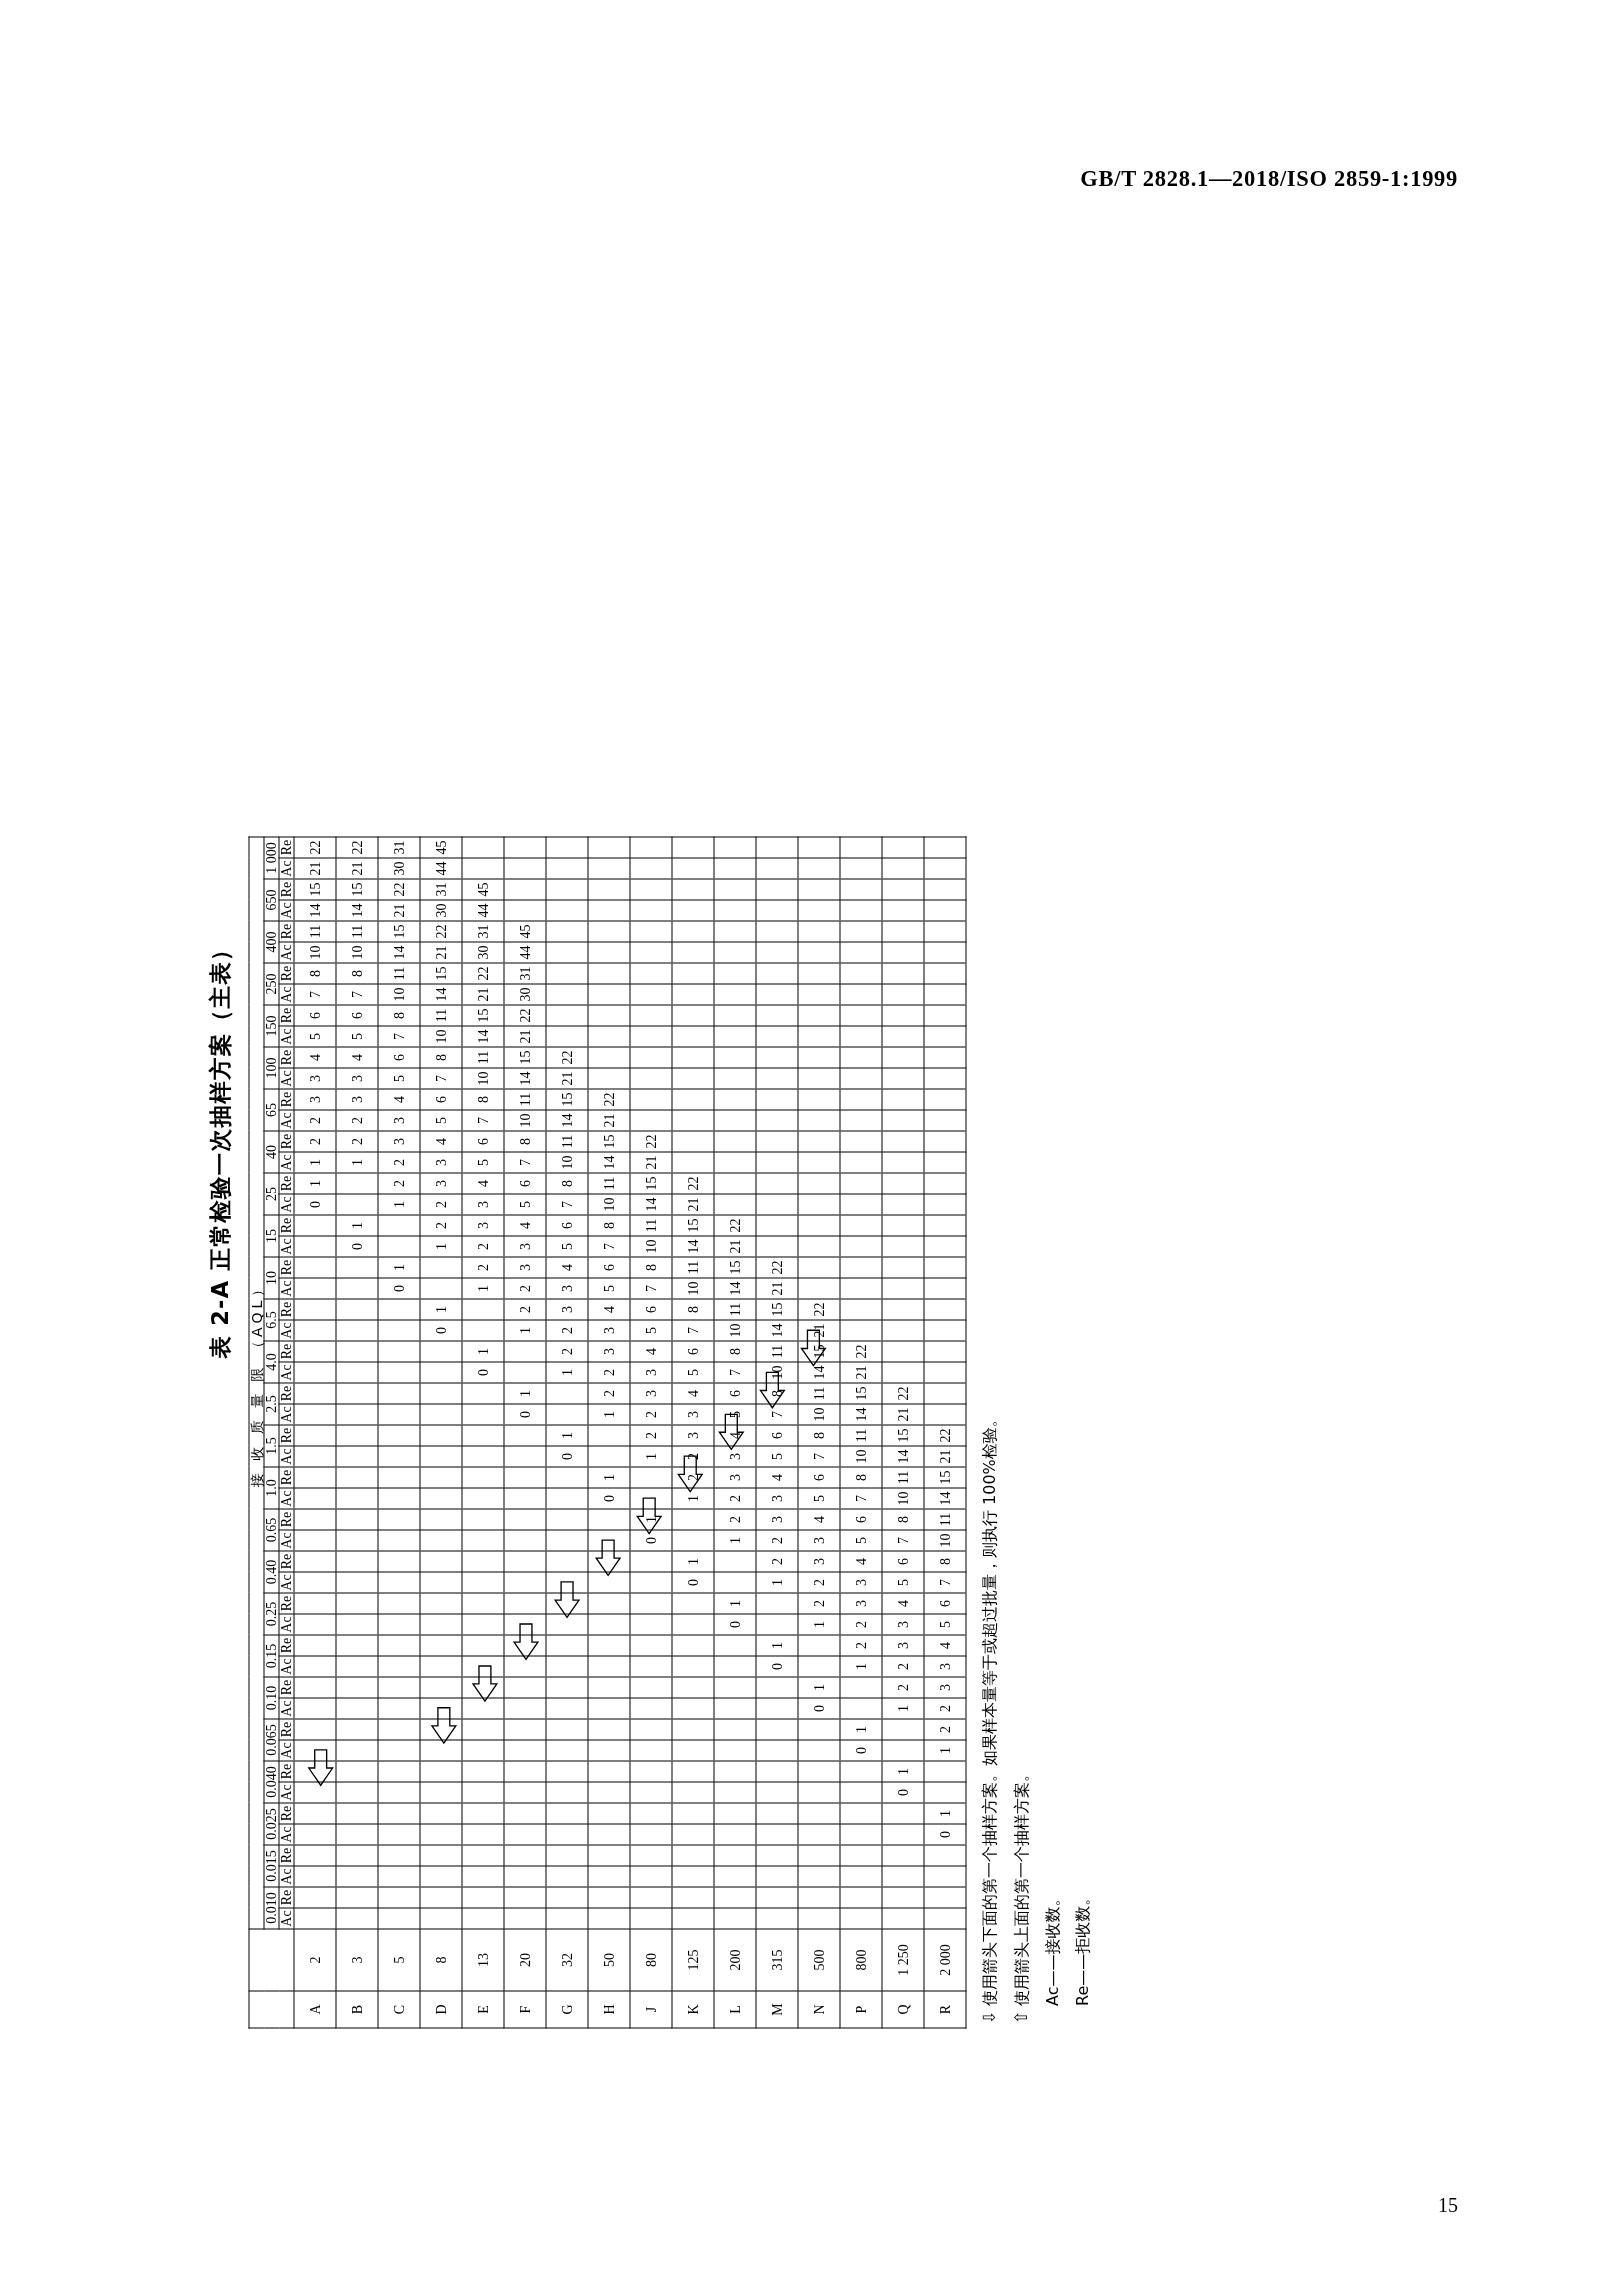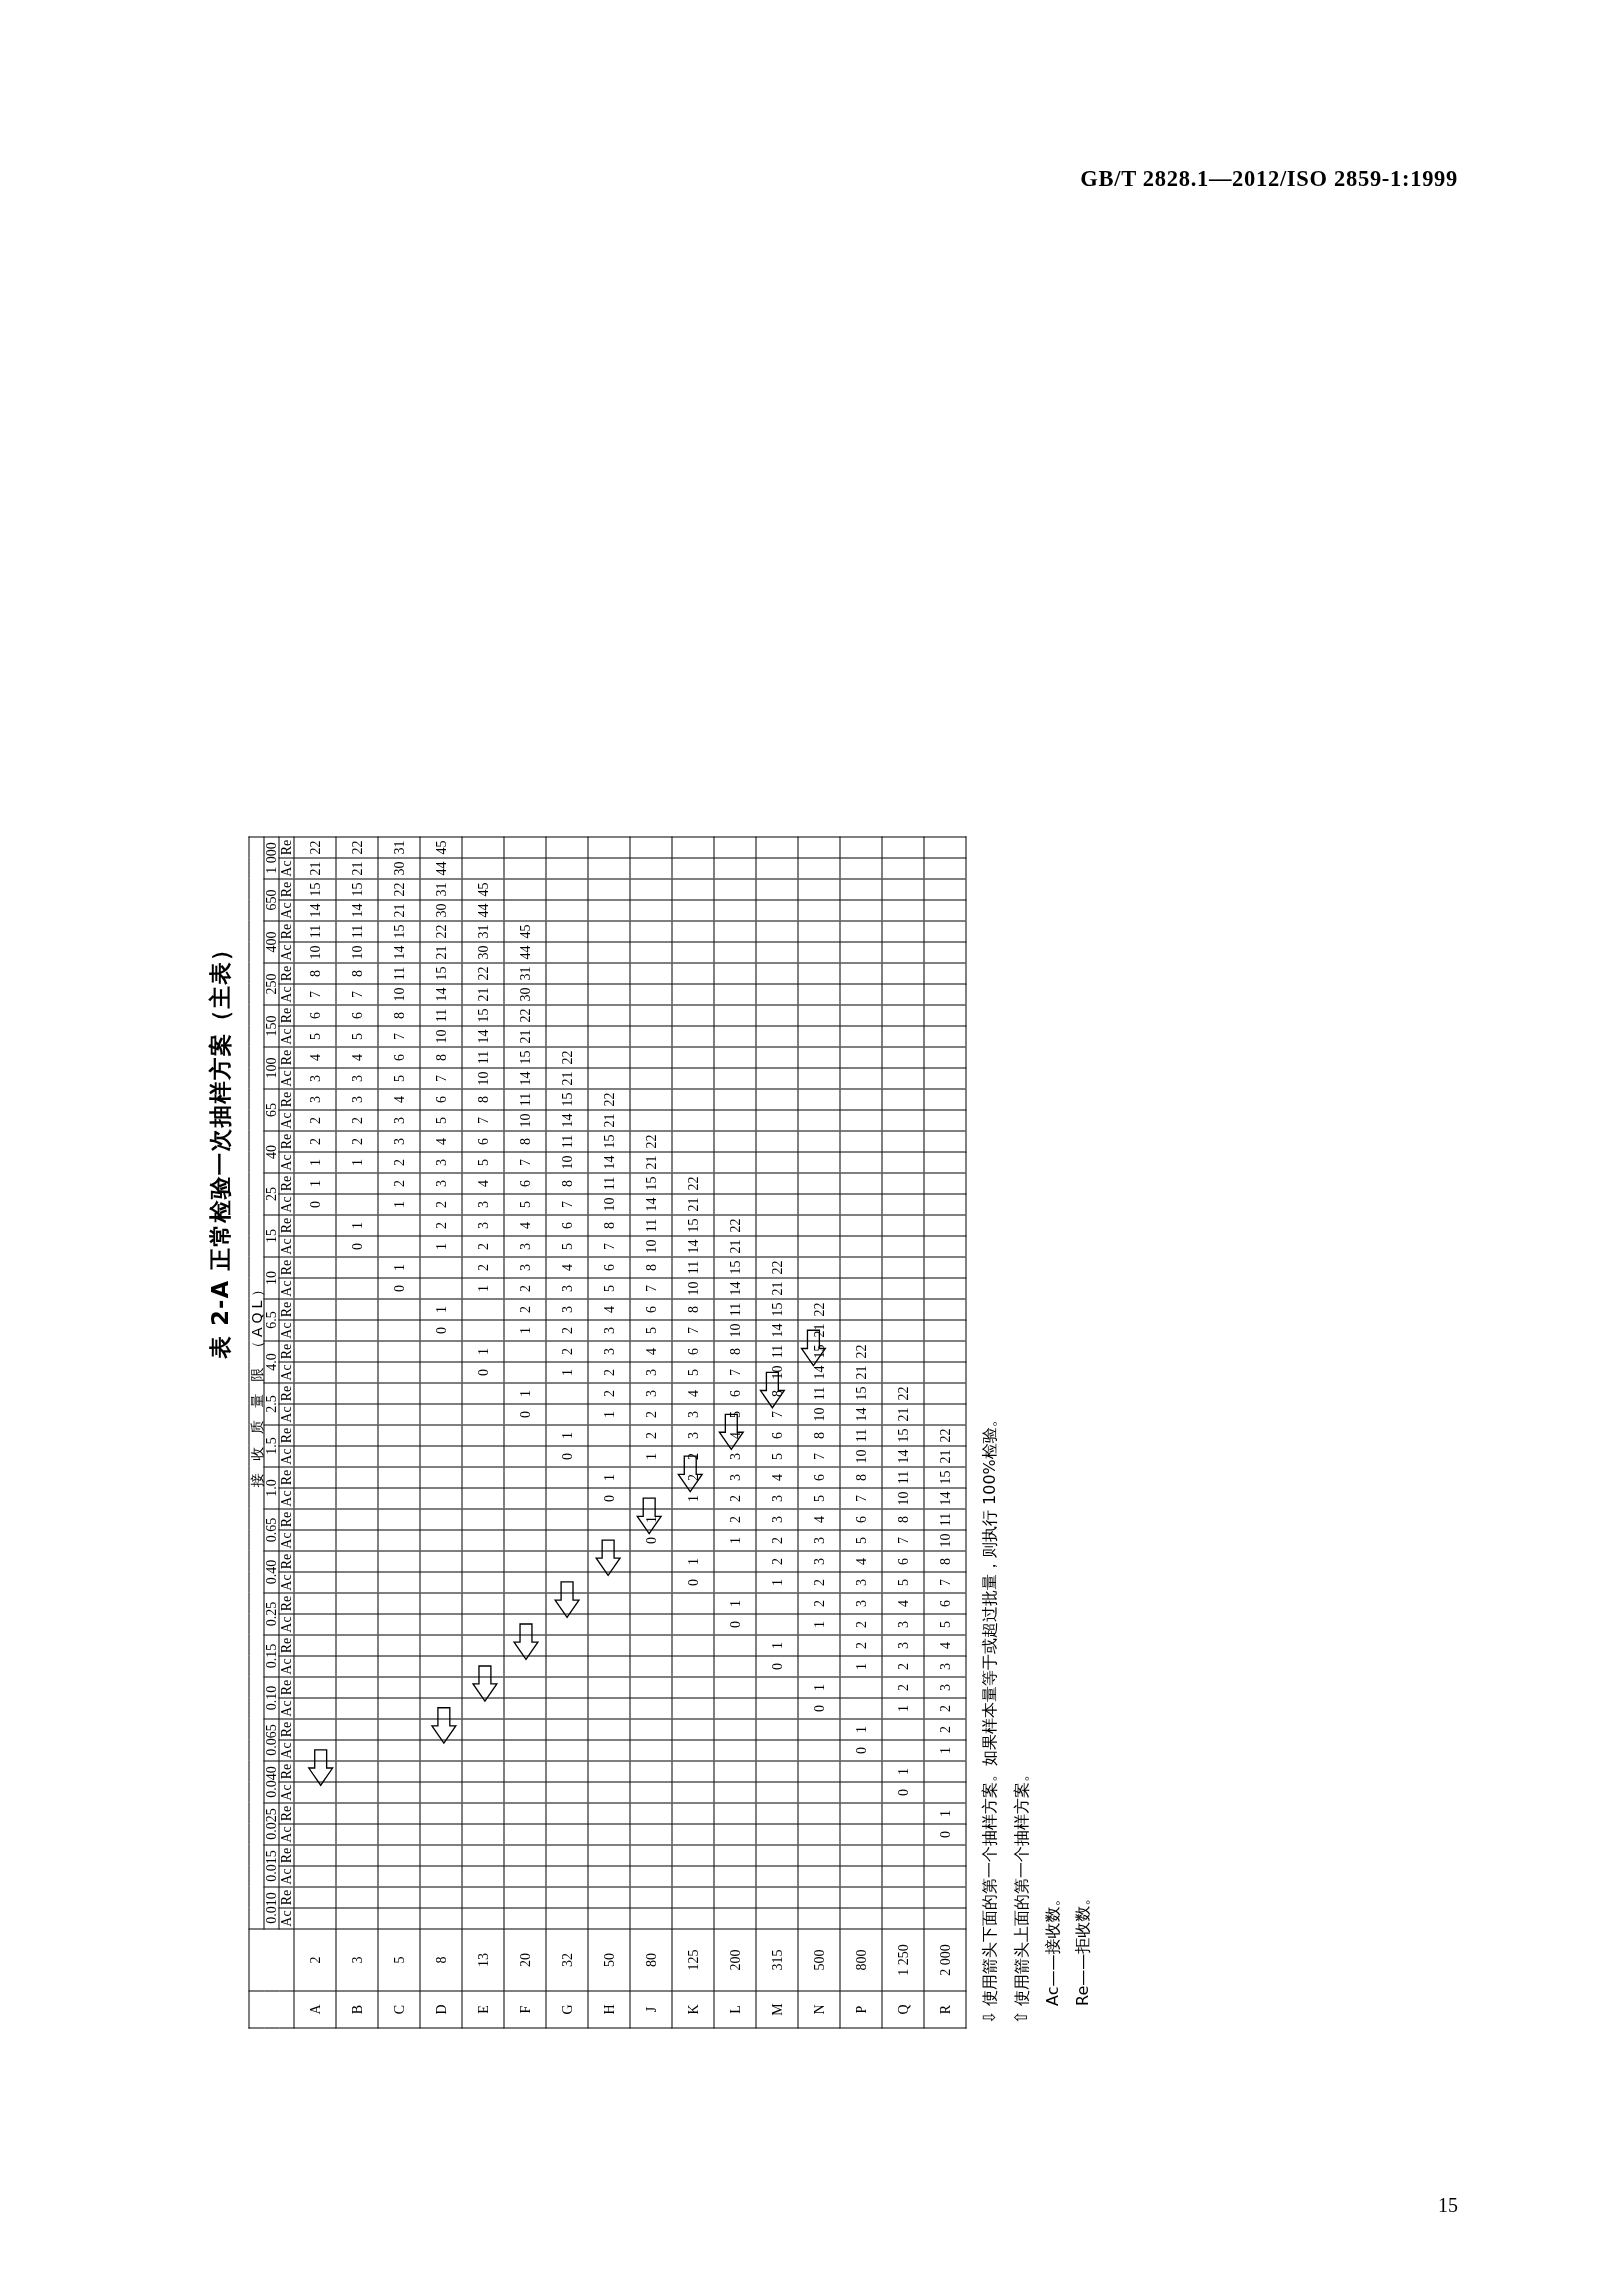--- a/index.html
+++ b/index.html
@@ -52,21 +52,21 @@
     position:absolute;left:34px;font-size:16px;font-family:"DejaVu Sans",sans-serif;line-height:1.9;
   }
   .legend div{white-space:nowrap;}
   .lg-icon{display:inline-block;width:22.5px;text-align:center;font-size:17px;}
 </style>
 </head>
 <body>
 
 <div class="page">
 
-  <div class="header">GB/T 2828.1—2012/ISO 2859-1:1999</div>
+  <div class="header">GB/T 2828.1—2018/ISO 2859-1:1999</div>
 
   <div class="rot-wrap">
     <div class="rot-inner">
 
       <div class="tbl-title">表 2-A   正常检验一次抽样方案（主表）</div>
 
       <table class="main" id="maintable">
         <thead>
           <tr>
             <td rowspan="3" class="code-hdr"></td>

